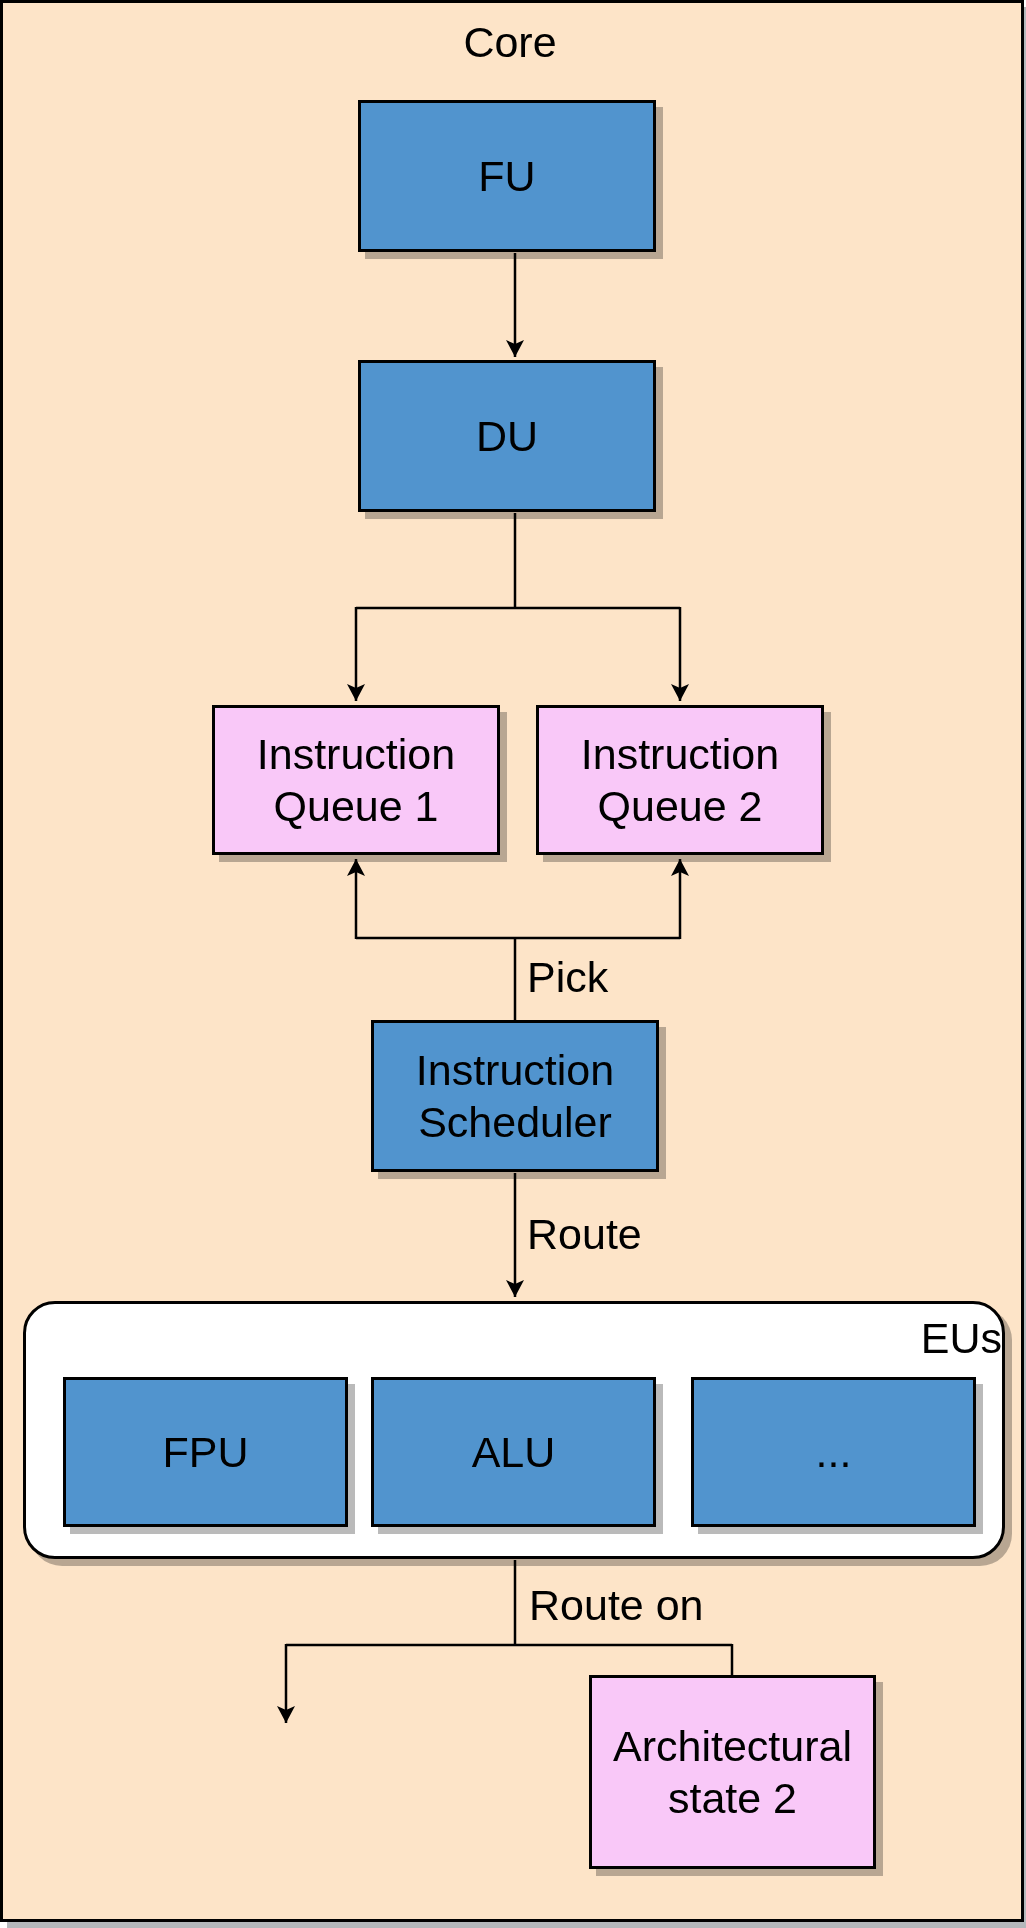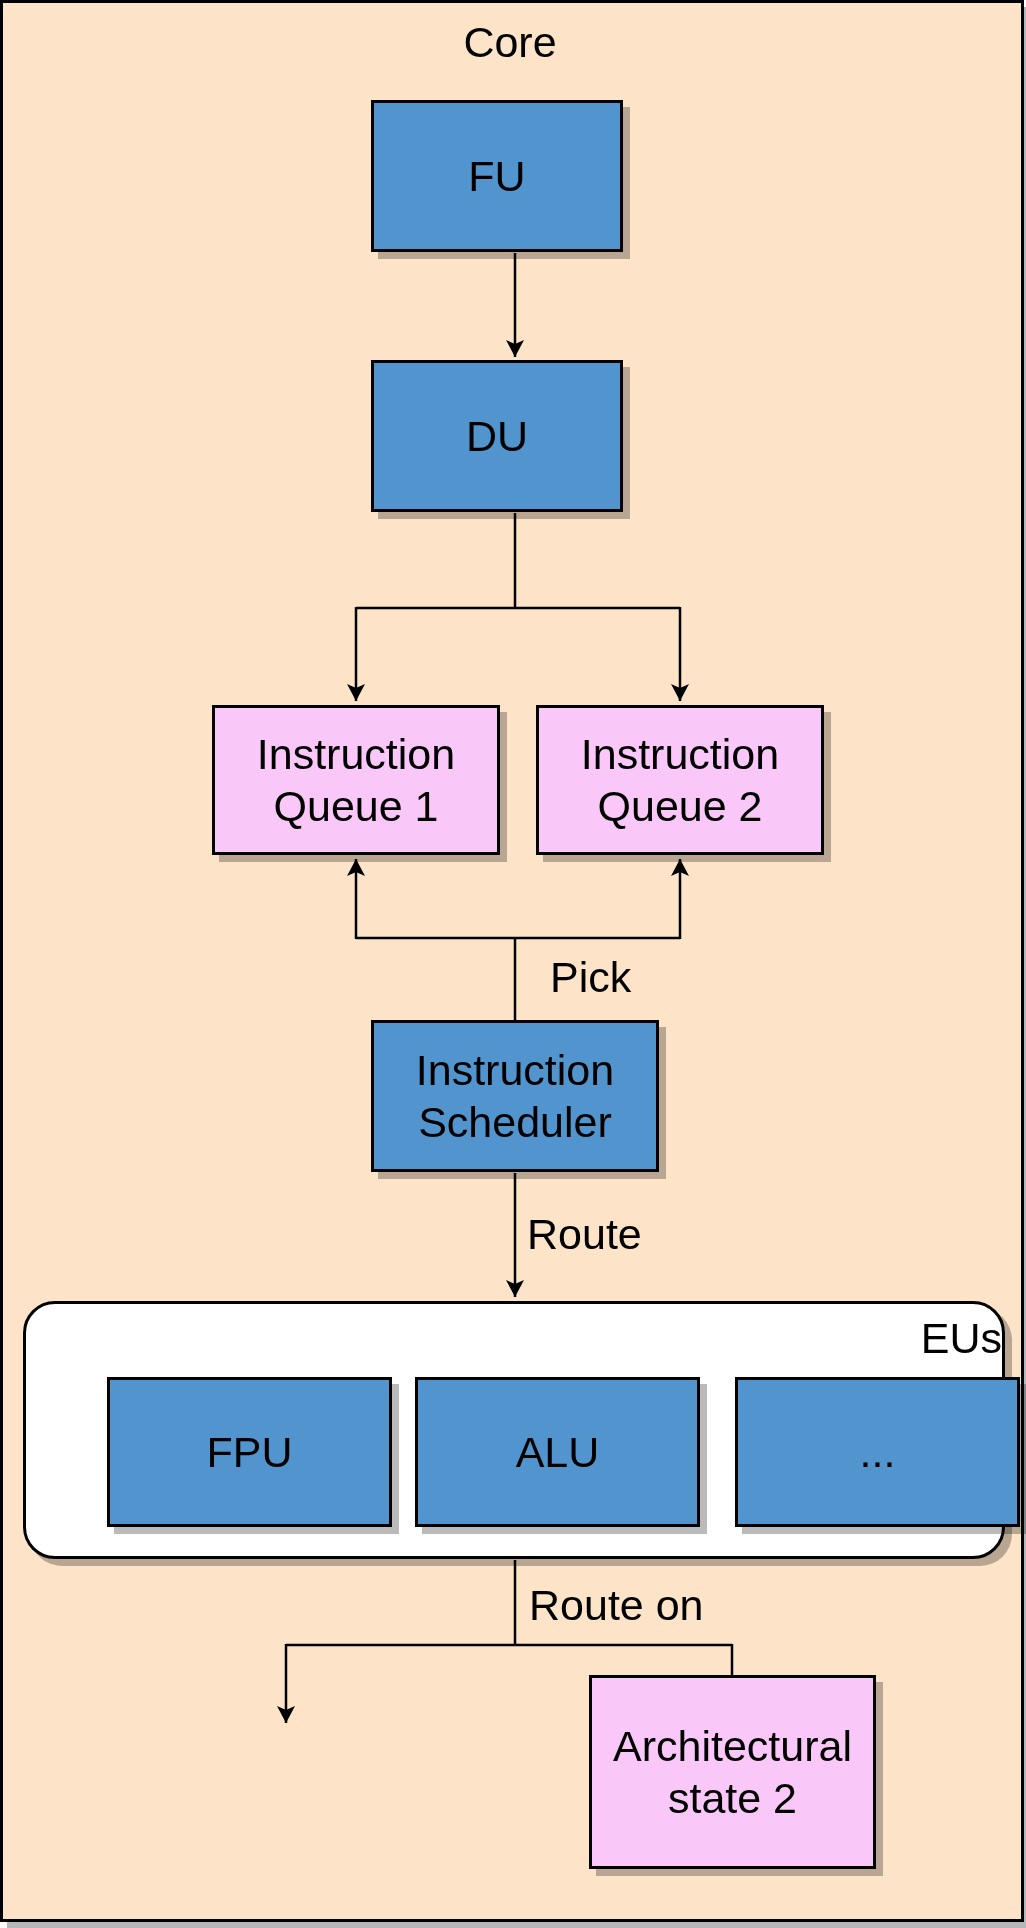--- a/index.html
+++ b/index.html
@@ -49,21 +49,21 @@
     display: flex;
     align-items: center;
     justify-content: center;
     text-align: center;
     font-size: 43px;
     line-height: 52px;
     padding: 0 8px;
   }
   .blue { background: #5194CE; }
   .pink { background: #F9C8F8; }
-  .node-fu, .node-du  { left: 371px; width: 252px; height: 152px; }
+  .node-fu, .node-du  { left: 358px; width: 298px; height: 152px; }
   .node-fu   { top: 100px; }
   .node-du   { top: 360px; text-align: center; }
   .node-iq1  { left: 212px; top: 705px; width: 288px; height: 150px; text-align: center; }
   .node-iq2  { left: 536px; top: 705px; width: 288px; height: 150px; }
   .node-sched{ left: 371px; top: 1020px; width: 288px; height: 152px; }
   .eus-container {
     position: absolute;
     left: 23px; top: 1301px;
     width: 982px; height: 258px;
     box-sizing: border-box;
@@ -73,33 +73,33 @@
     box-shadow: 7px 7px 0 rgba(0,0,0,0.27);
   }
   .eus-title {
     position: absolute;
     left: 0; right: 0;
     top: 8px;
     text-align: right;
     font-size: 43px;
     line-height: 52px;
   }
-  .eu-box { top: 73px; width: 285px; height: 150px; margin-left: 44px; }
+  .eu-box { top: 73px; width: 285px; height: 150px; }
   .eu-fpu  { left: 37px; }
   .eu-alu  { left: 345px; }
   .eu-more { left: 665px; }
   .node-as1 { left: 143px; top: 1727px; width: 287px; height: 150px; }
   .node-as2 { left: 589px; top: 1675px; width: 287px; height: 194px; }
   .edge-label {
     position: absolute;
     font-size: 43px;
     line-height: 52px;
     white-space: nowrap;
   }
-  .label-pick  { left: 527px; top: 951px; margin-left: 23px; }
+  .label-pick  { left: 527px; top: 951px; }
   .label-route { left: 527px; top: 1208px; }
   .label-rely  { left: 529px; top: 1579px; }
   svg.connectors { position: absolute; left: 0; top: 0; }
   svg.connectors line { stroke: #000; stroke-width: 2.5px; }
 </style>
 </head>
 <body>
 
 <div class="canvas">
 

